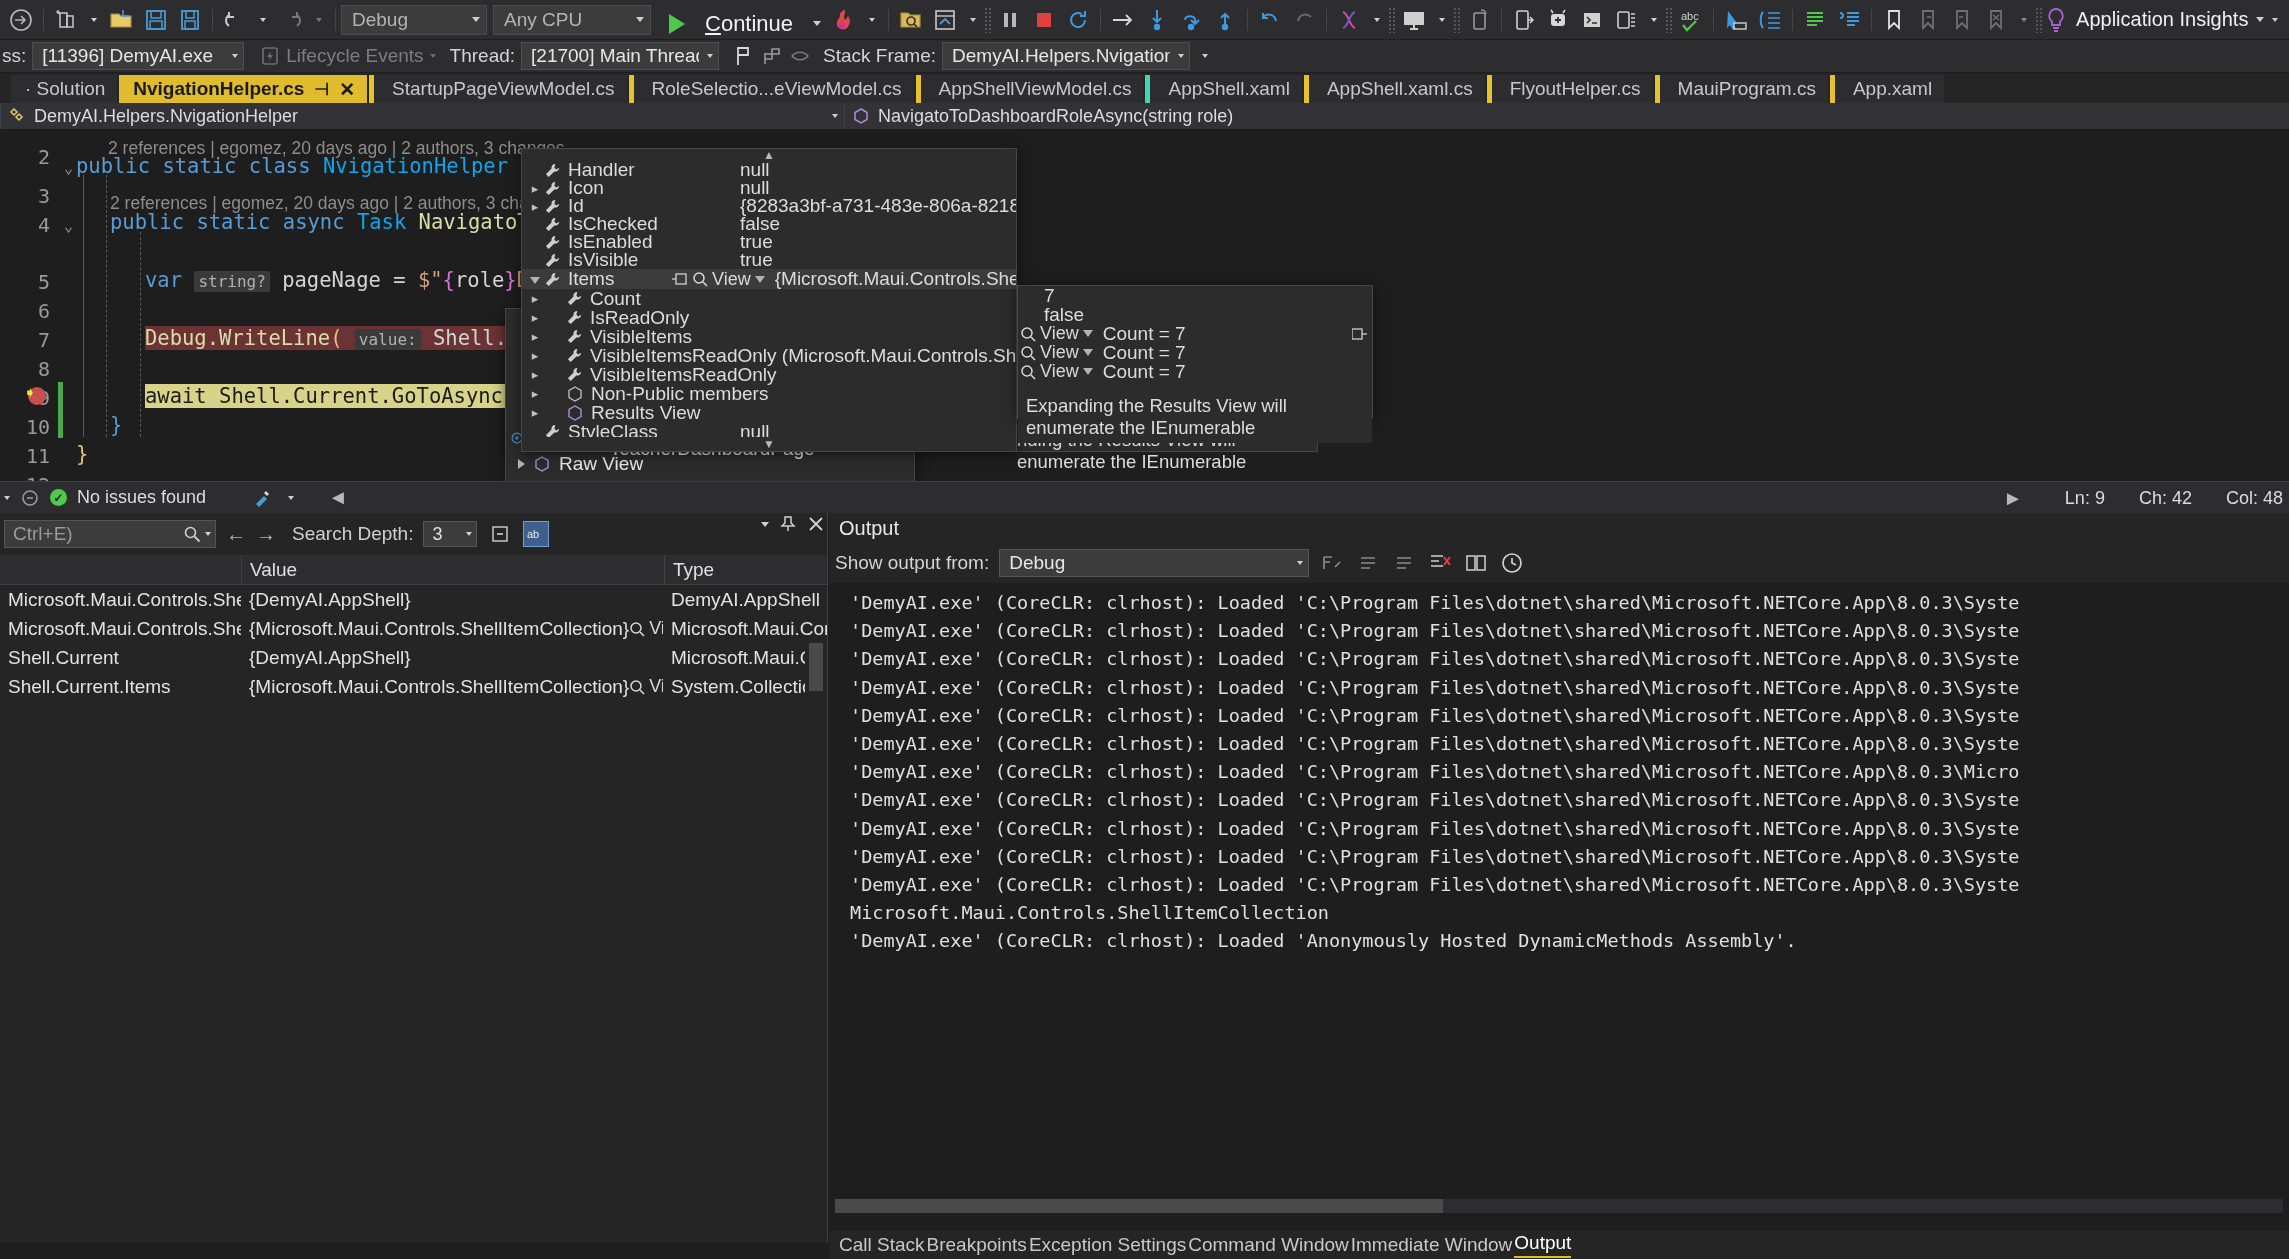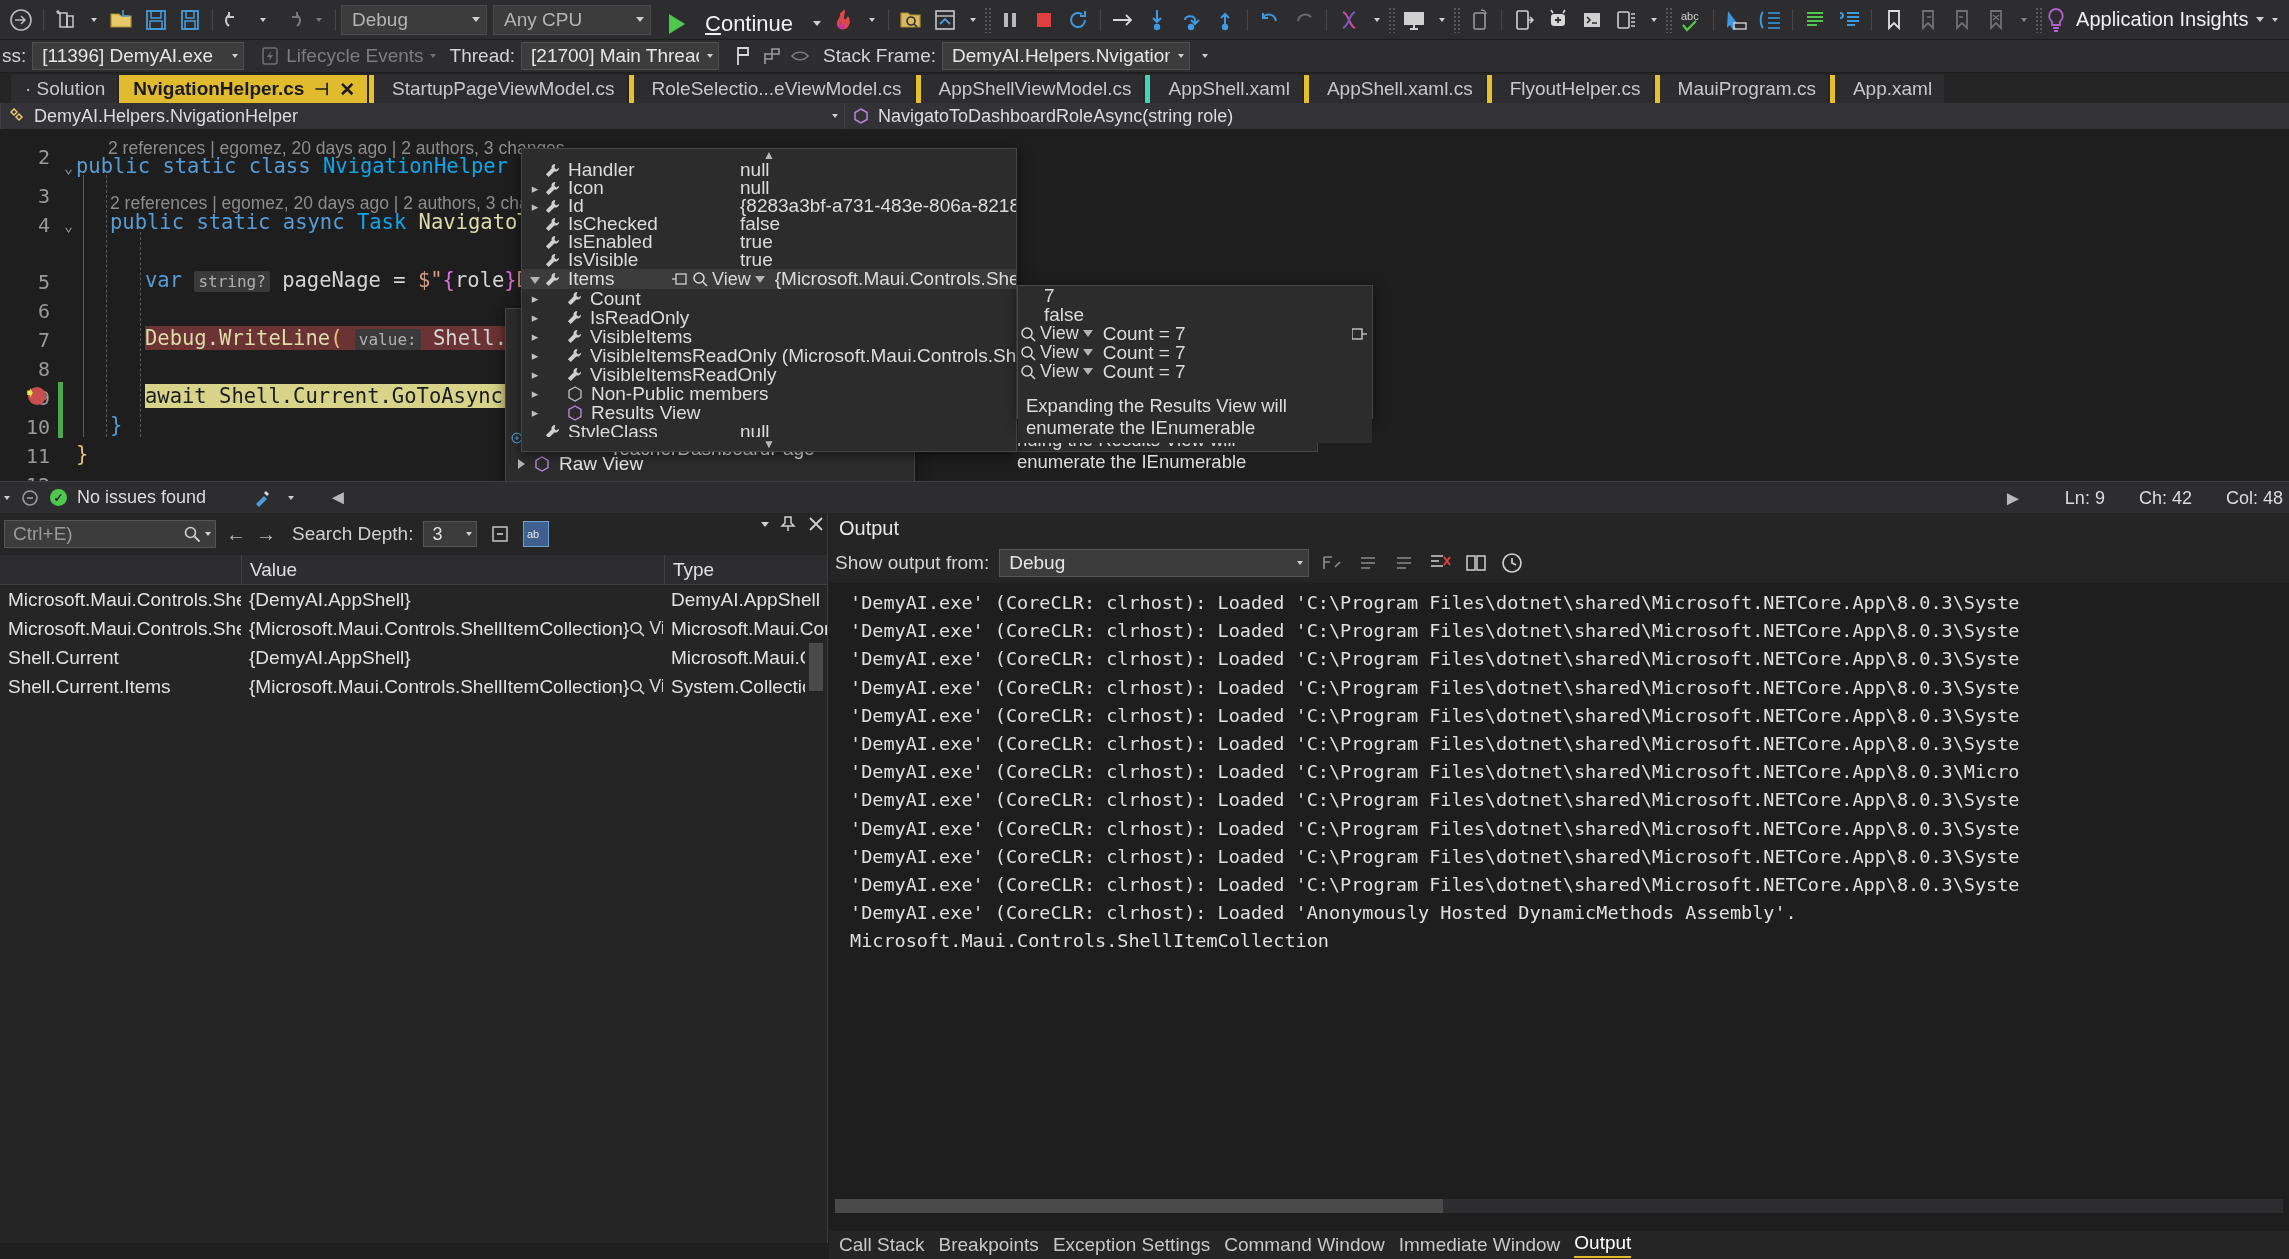--- a/index.html
+++ b/index.html
@@ -179,21 +179,21 @@
   .out-combo { height: 28px; background:#3c3c3c; border:1px solid #555; color:#e6e6e6; display:flex; align-items:center; padding: 0 5px 0 9px; font-size:19px; width: 310px; }
   .out-combo .lbl { flex:1; }
   .out-body { position:absolute; left:0; top:72px; right:0; bottom:28px; overflow:hidden;
     font-family: "DejaVu Sans Mono", monospace; font-size: 18.5px; color: #e0e0e0; padding: 4px 10px; margin-left: 11px; }
   .out-line { white-space: pre; line-height: 28.2px; }
   .out-hscroll { position:absolute; left:6px; right:6px; bottom: 30px; height: 14px; background:#2d2d30; }
   .out-hscroll .thumb { position:absolute; left:0; top:0; height:14px; width: 42%; background:#4a4a4a; }
 
   .bottom-tabs {
     position: absolute; left: 829px; bottom: 0; width: 1460px; height: 28px;
-    display: flex; align-items: center; gap: 14px; padding-left: 10px;
+    display: flex; align-items: center; gap: 2px; padding-left: 10px;
     background: #252526; font-size: 19px; color: #c8c8c8;
   }
   .bottom-tabs .t.active { color: #ffffff; border-bottom: 2px solid #e0bb2e; padding-bottom: 2px; }
   .bottom-tabs-left {
     position: absolute; left: 0; bottom: 0; width: 828px; height: 28px;
     display:flex; align-items:center; gap: 20px; padding-left: 4px;
     background:#252526; font-size: 19px; color:#c8c8c8;
   }
   .bottom-tabs-left .t.active { color:#ffffff; border-bottom: 2px solid #e0bb2e; padding-bottom:2px; }
 </style>
@@ -1041,22 +1041,22 @@
       <div class="out-line">'DemyAI.exe' (CoreCLR: clrhost): Loaded 'C:\Program Files\dotnet\shared\Microsoft.NETCore.App\8.0.3\Syste</div>
       <div class="out-line">'DemyAI.exe' (CoreCLR: clrhost): Loaded 'C:\Program Files\dotnet\shared\Microsoft.NETCore.App\8.0.3\Syste</div>
       <div class="out-line">'DemyAI.exe' (CoreCLR: clrhost): Loaded 'C:\Program Files\dotnet\shared\Microsoft.NETCore.App\8.0.3\Syste</div>
       <div class="out-line">'DemyAI.exe' (CoreCLR: clrhost): Loaded 'C:\Program Files\dotnet\shared\Microsoft.NETCore.App\8.0.3\Syste</div>
       <div class="out-line">'DemyAI.exe' (CoreCLR: clrhost): Loaded 'C:\Program Files\dotnet\shared\Microsoft.NETCore.App\8.0.3\Syste</div>
       <div class="out-line">'DemyAI.exe' (CoreCLR: clrhost): Loaded 'C:\Program Files\dotnet\shared\Microsoft.NETCore.App\8.0.3\Micro</div>
       <div class="out-line">'DemyAI.exe' (CoreCLR: clrhost): Loaded 'C:\Program Files\dotnet\shared\Microsoft.NETCore.App\8.0.3\Syste</div>
       <div class="out-line">'DemyAI.exe' (CoreCLR: clrhost): Loaded 'C:\Program Files\dotnet\shared\Microsoft.NETCore.App\8.0.3\Syste</div>
       <div class="out-line">'DemyAI.exe' (CoreCLR: clrhost): Loaded 'C:\Program Files\dotnet\shared\Microsoft.NETCore.App\8.0.3\Syste</div>
       <div class="out-line">'DemyAI.exe' (CoreCLR: clrhost): Loaded 'C:\Program Files\dotnet\shared\Microsoft.NETCore.App\8.0.3\Syste</div>
+      <div class="out-line">Microsoft.Maui.Controls.ShellItemCollection</div>
       <div class="out-line">'DemyAI.exe' (CoreCLR: clrhost): Loaded 'Anonymously Hosted DynamicMethods Assembly'.</div>
-      <div class="out-line">Microsoft.Maui.Controls.ShellItemCollection</div>
     </div>
     <div class="out-hscroll">
         <div class="thumb"></div>
       </div>
   </div>
 
   <div class="bottom-tabs">
     <span class="t">Call Stack</span>
     <span class="t">Breakpoints</span>
     <span class="t">Exception Settings</span>

